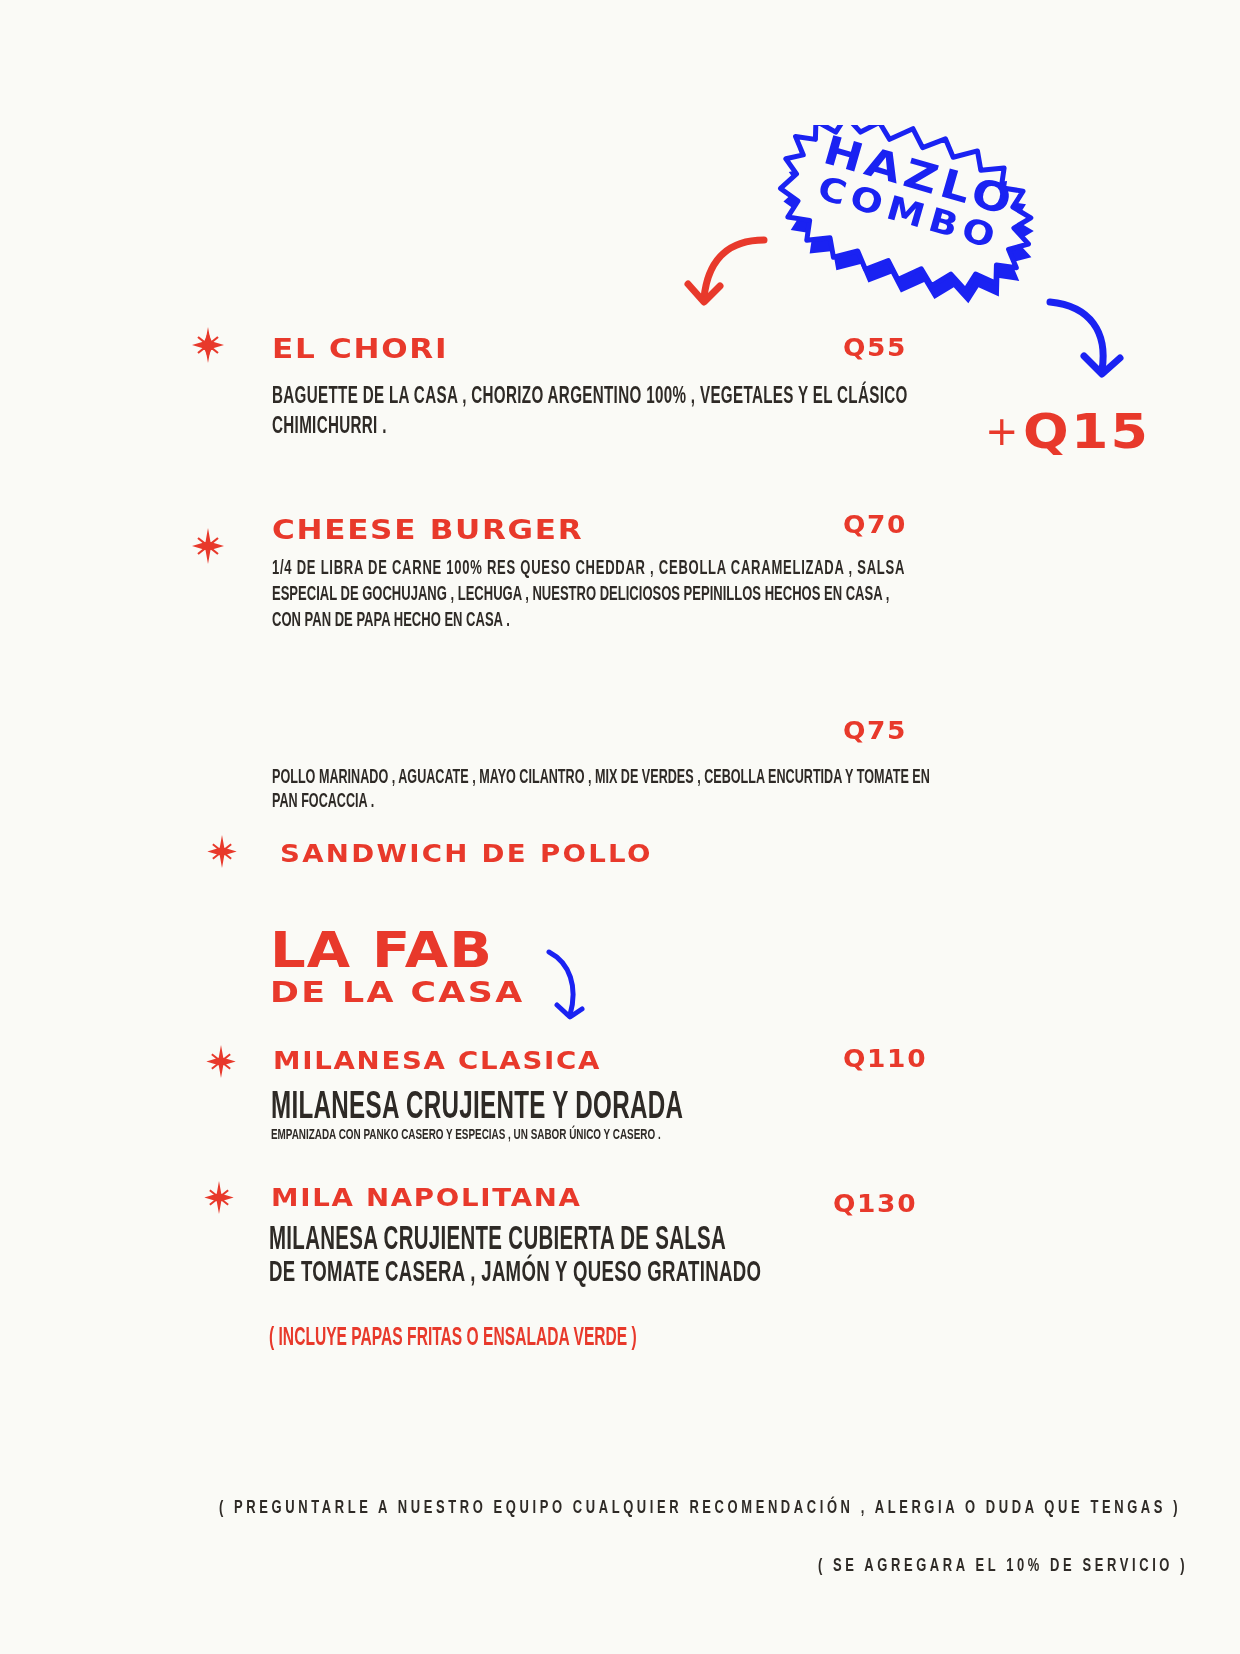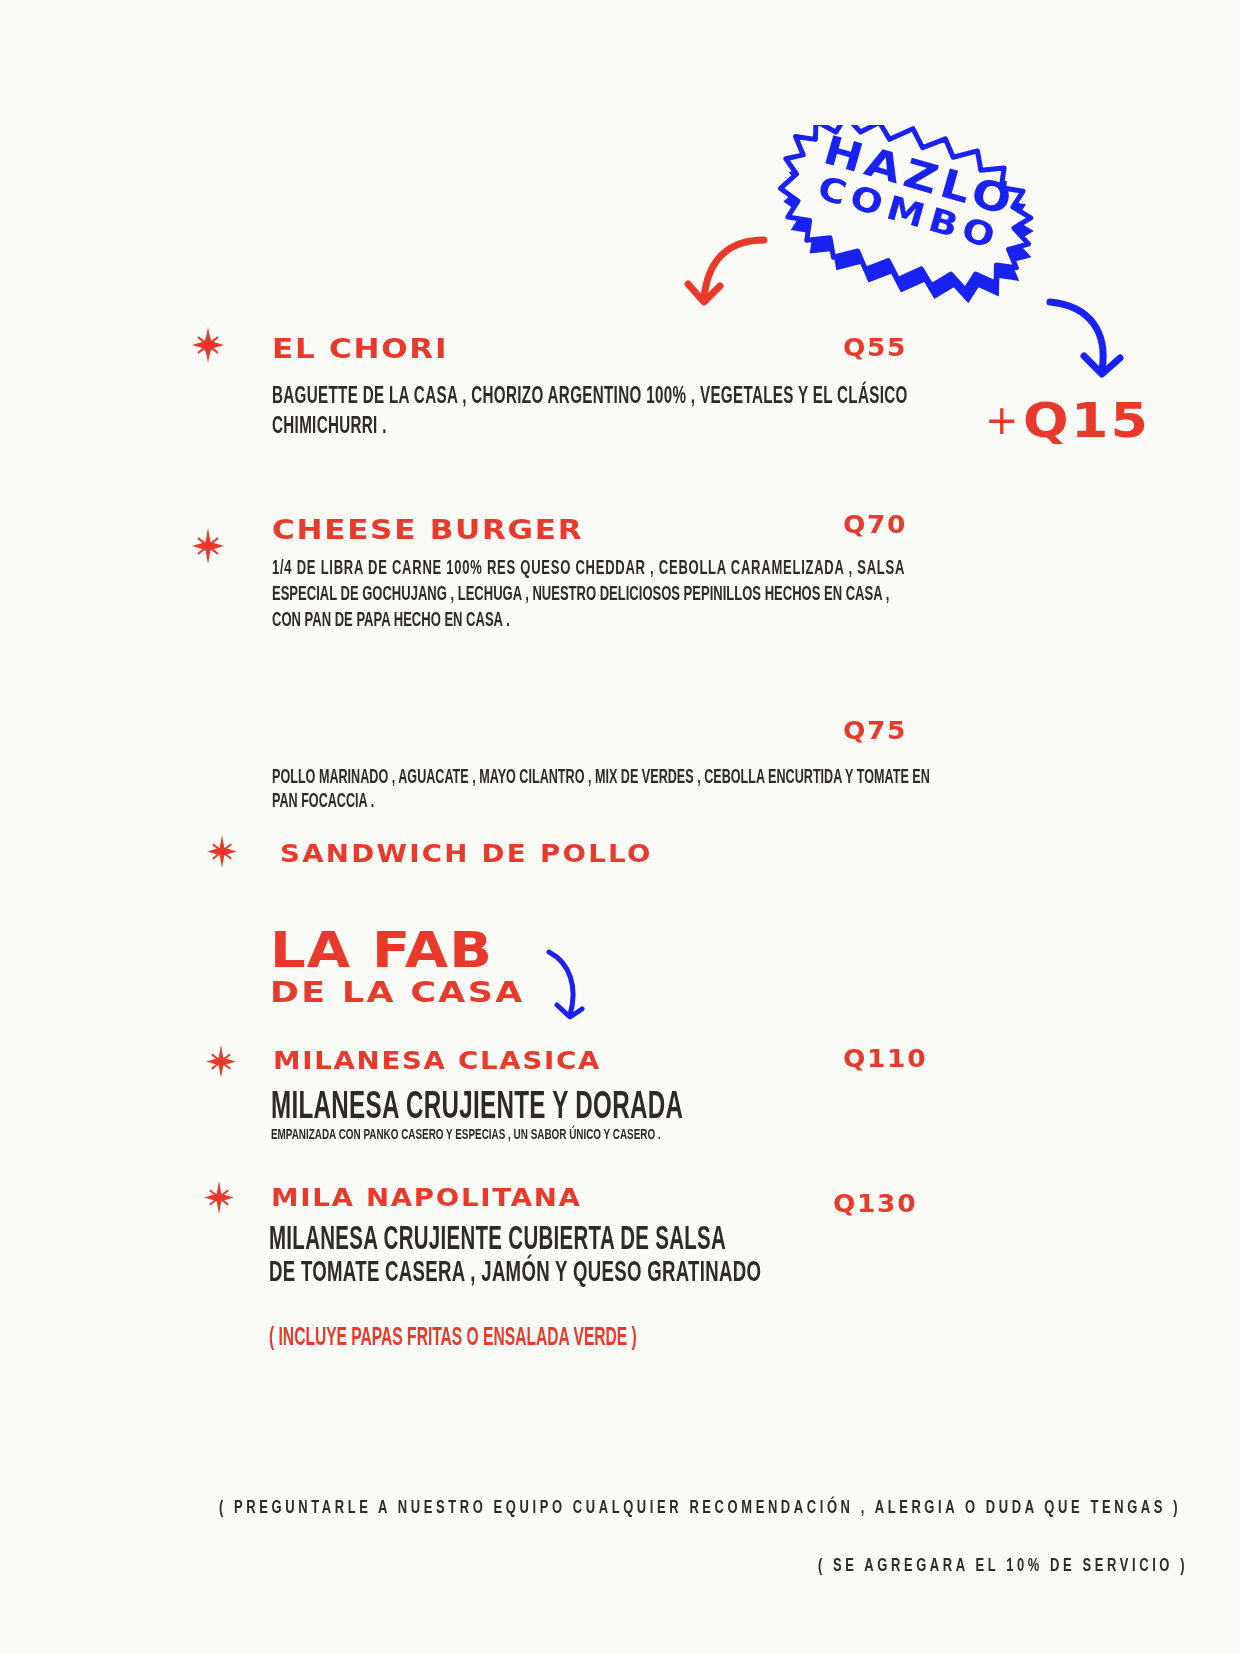--- a/index.html
+++ b/index.html
@@ -84,21 +84,21 @@
 <svg class="abs" style="left:680px; top:228px;" width="100" height="90" viewBox="0 0 100 90">
   <path d="M84,12 C50,12 28,30 24,70" fill="none" stroke="#E8392B" stroke-width="7" stroke-linecap="round"></path>
   <path d="M8,56 L24,74 L40,58" fill="none" stroke="#E8392B" stroke-width="7" stroke-linecap="round" stroke-linejoin="round"></path>
 </svg>
 
 <svg class="abs" style="left:1040px; top:292px;" width="90" height="95" viewBox="0 0 90 95">
   <path d="M10,10 C50,14 68,40 62,78" fill="none" stroke="#1A22F2" stroke-width="7" stroke-linecap="round"></path>
   <path d="M44,64 L62,82 L80,66" fill="none" stroke="#1A22F2" stroke-width="7" stroke-linecap="round" stroke-linejoin="round"></path>
 </svg>
 
-<div class="abs" style="left:985px; top:396px; white-space:nowrap; line-height:1;text-align:center;">
+<div class="abs" style="left:985px; top:407px; white-space:nowrap; line-height:1;text-align:center;">
   <span style="font-family:'DejaVu Sans',sans-serif;font-weight:400;font-size:40px;color:#E8392B;vertical-align:middle;">+</span>
   <span style="font-family:'DejaVu Sans',sans-serif;font-weight:900;font-size:48px;color:#E8392B;letter-spacing:2px;display:inline-block;transform:scaleX(1.12);transform-origin:left center;vertical-align:middle;">Q15</span>
 </div>
 
 <svg class="abs star" style="left:192px; top:327px;" viewBox="0 0 32 36">
   <path d="M16,0 L18.5,14 L32,18 L18.5,22 L16,36 L13.5,22 L0,18 L13.5,14 Z" fill="#E8392B"></path>
   <path d="M16,8 L20,18 L16,28 L12,18 Z M6,10 L16,18 L26,10 L16,18 L26,26 L16,18 L6,26 L16,18 Z" fill="#E8392B" stroke="#E8392B" stroke-width="2.2"></path>
 </svg>
 <div class="abs title" style="left:272px; top:335px;">EL CHORI</div>
 <div class="abs price" style="left:843px; top:336px;">Q55</div>

